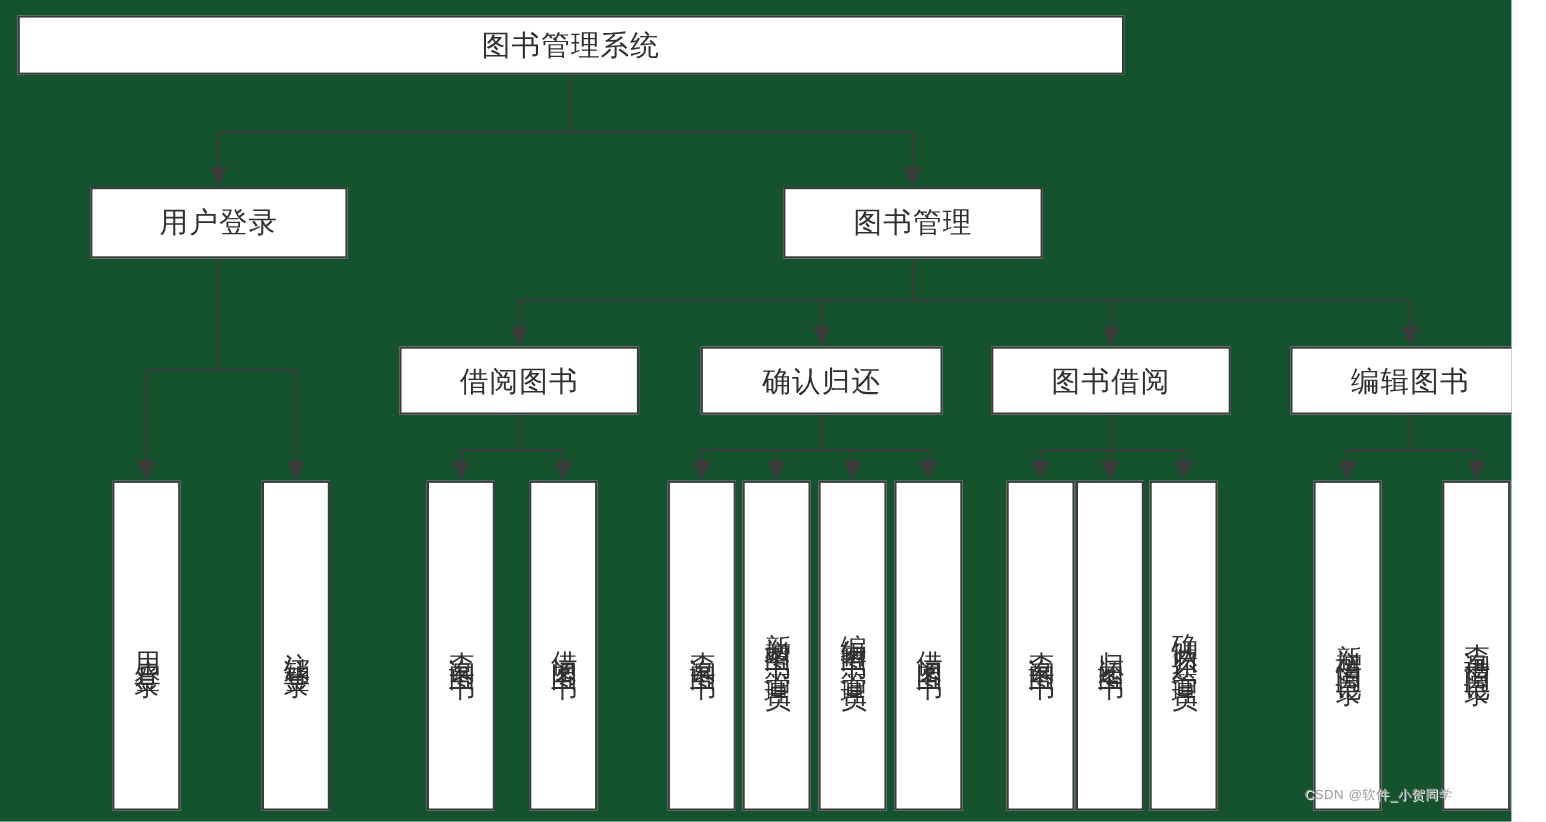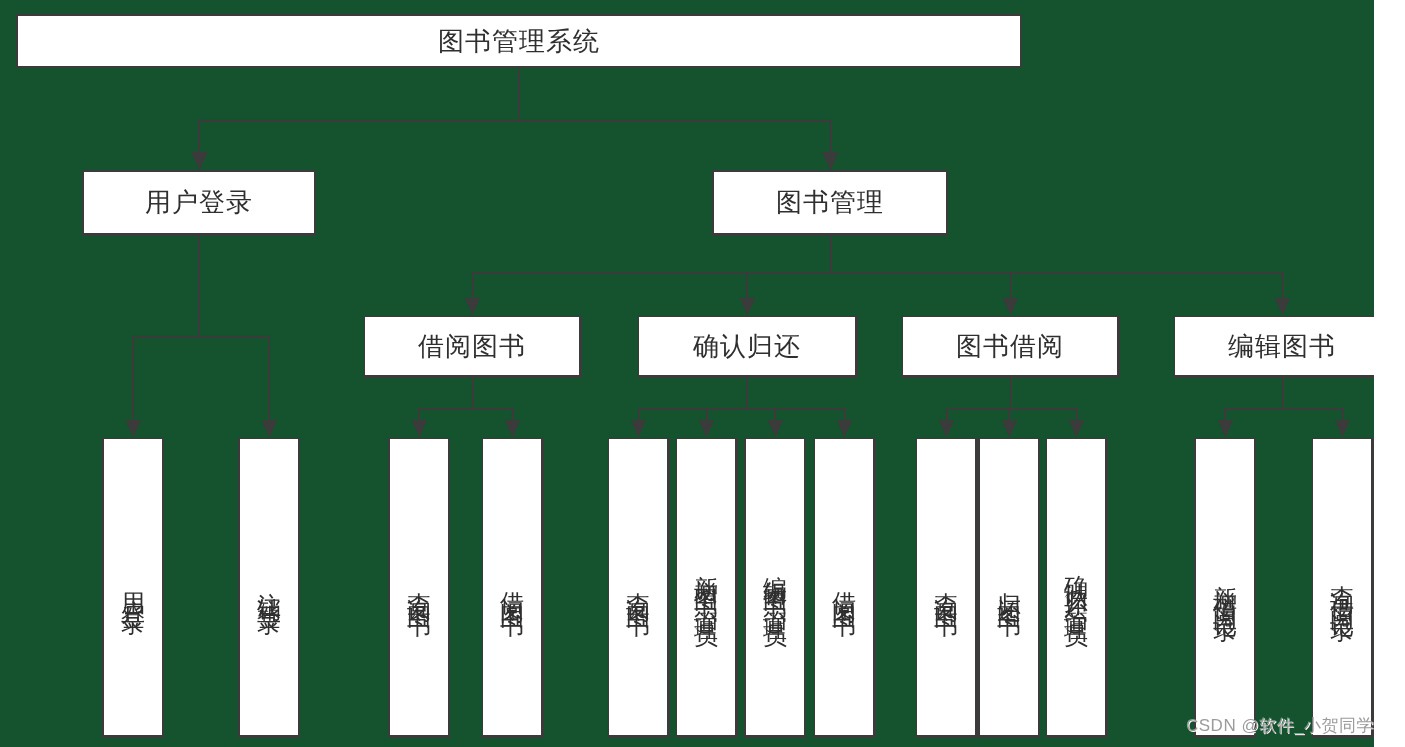--- a/index.html
+++ b/index.html
@@ -16,21 +16,21 @@
   .box.v{writing-mode:vertical-rl;text-orientation:mixed;font-size:24px;letter-spacing:7px;line-height:58px;}
   .line{position:absolute;background:#3b3b3b;z-index:1;}
   .arrow{position:absolute;width:2px;background:#3b3b3b;z-index:1;}
   .arrow::after{
     content:"";position:absolute;left:-7px;bottom:-18px;width:0;height:0;
     border-left:8px solid transparent;border-right:8px solid transparent;
     border-top:18px solid #3b3b3b;
   }
   .watermark{
     position:absolute;left:1186px;top:714px;z-index:6;
-    font-size:17px;color:#9b9b9b;letter-spacing:0.5px;white-space:nowrap;
+    font-size:12px;color:#9b9b9b;letter-spacing:0.5px;white-space:nowrap;
     text-shadow:1px 1px 0 #ffffff;
   }
 </style>
 </head>
 <body>
 
 <div class="canvas">
 
   <div class="box h" style="left:16px;top:14px;width:1006px;height:54px">
     <span>图书管理系统</span>

